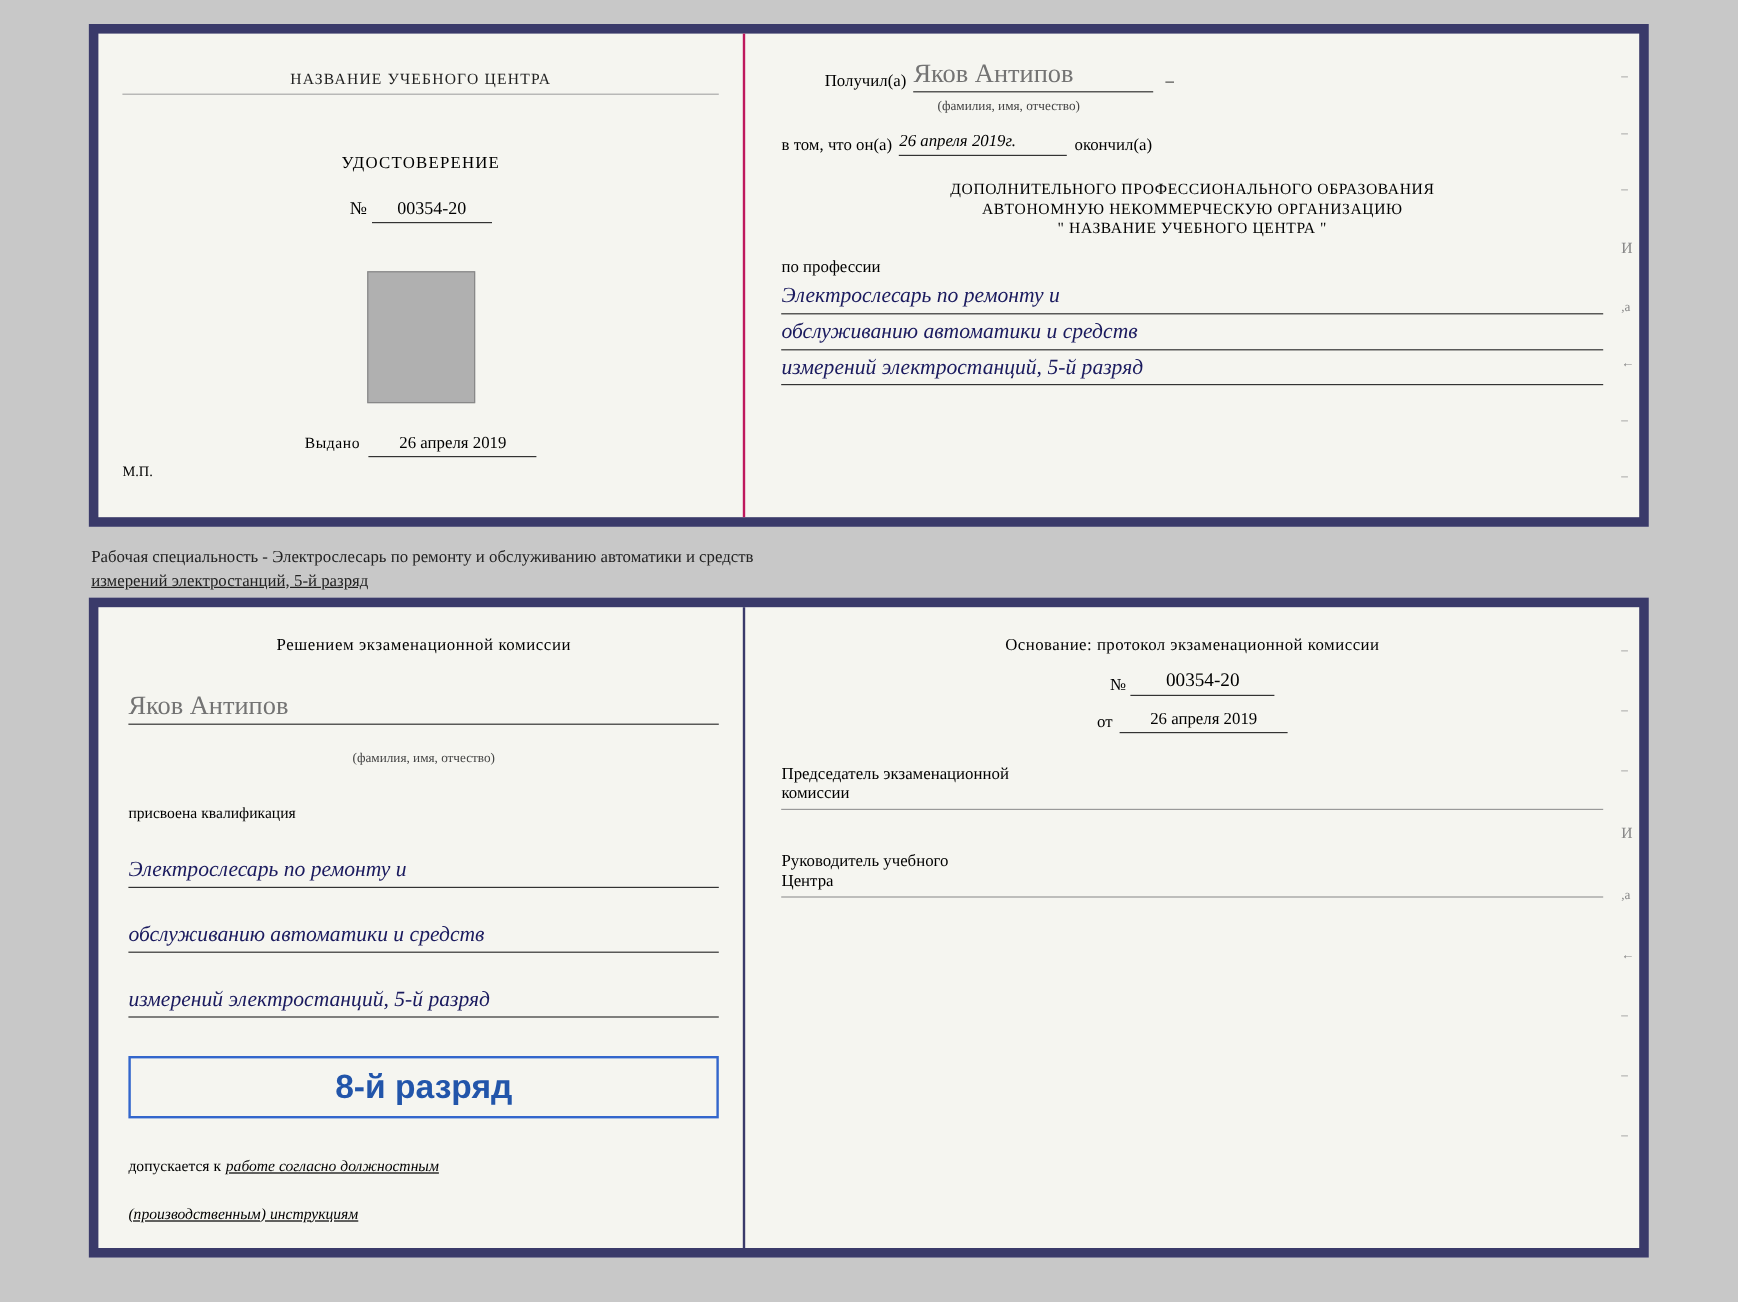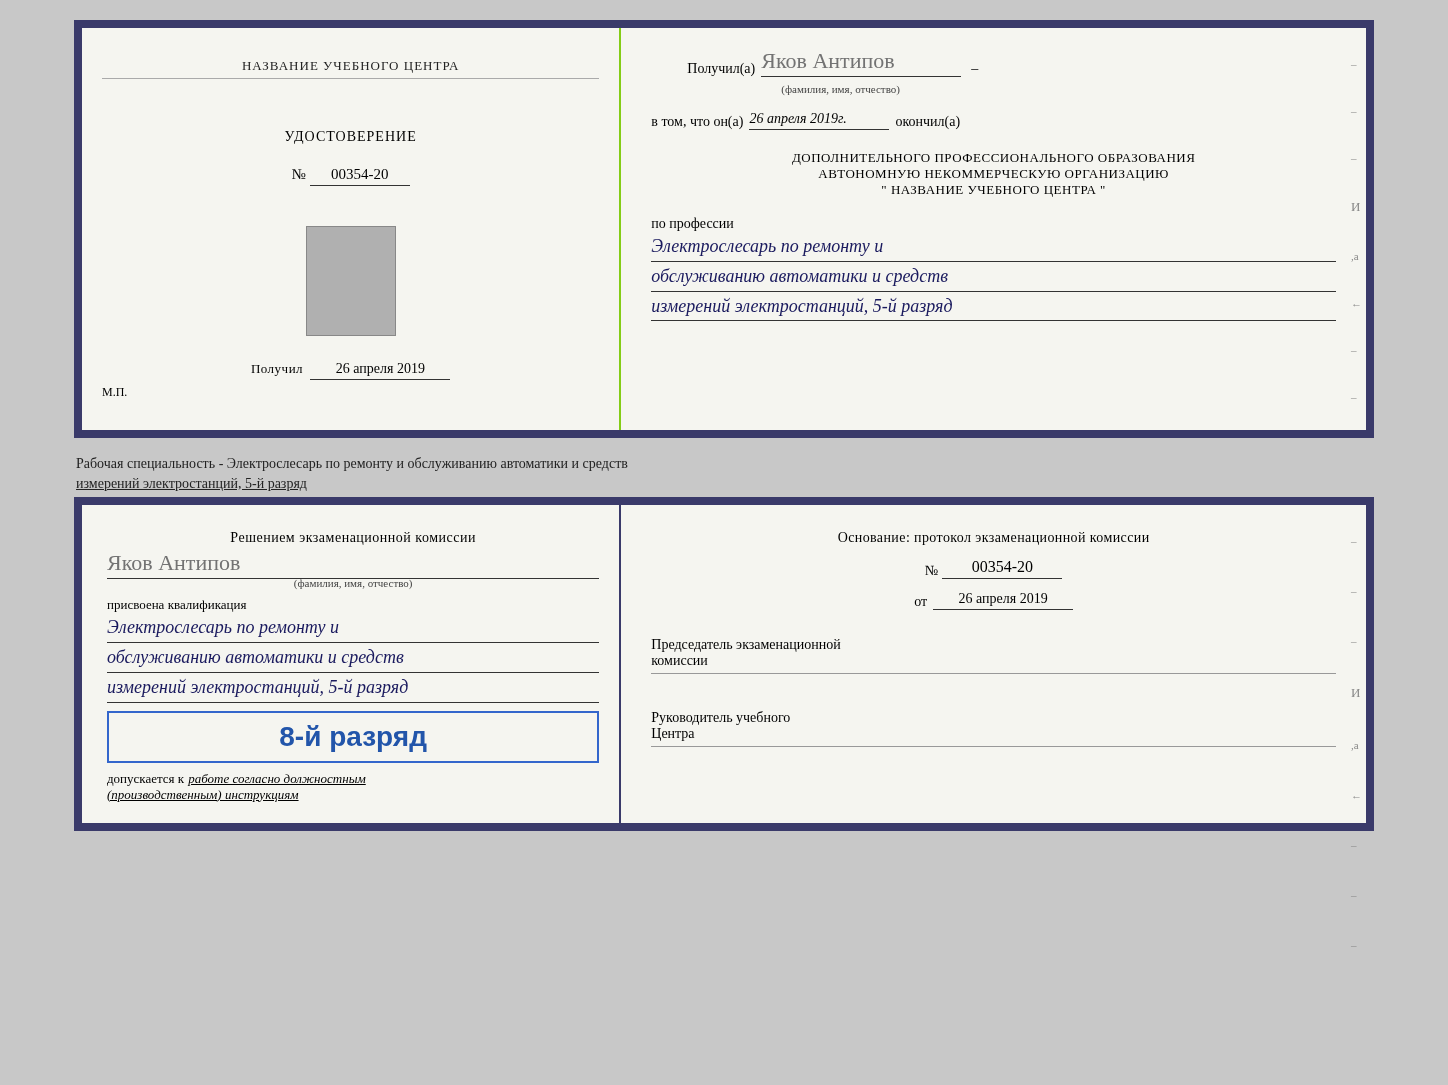--- a/index.html
+++ b/index.html
@@ -19,21 +19,21 @@
       width: 1300px;
       background: #f5f5f0;
       border: 8px solid #3a3a6a;
       display: flex;
       position: relative;
       margin-bottom: 10px;
     }
 
     .cert-left {
       width: 42%;
-      border-right: 2px solid #84cc16;
+      border-right: 2px solid #be185d;
       padding: 30px 20px;
       display: flex;
       flex-direction: column;
       align-items: center;
       justify-content: space-between;
       min-height: 320px;
     }
 
     .cert-right {
       width: 58%;
@@ -159,21 +159,21 @@
       display: flex;
       position: relative;
     }
 
     .cert-bottom-left {
       width: 42%;
       border-right: 2px solid #3a3a6a;
       padding: 25px 20px 20px 25px;
       display: flex;
       flex-direction: column;
-      gap: 0;
+      gap: 24px;
     }
 
     .cert-bottom-right {
       width: 58%;
       padding: 25px 30px 20px 30px;
       display: flex;
       flex-direction: column;
       gap: 12px;
     }
 
@@ -218,21 +218,21 @@
           <span style="font-size:15px;">№</span>
           <span class="number" style="font-size:15px; border-bottom:1.5px solid #333; padding-bottom:2px; min-width:100px; display:inline-block; text-align:center;">00354-20</span>
         </div>
       </div>
 
       <div style="display:flex; gap:10px; align-items:flex-end; margin-top:10px;">
         <div class="photo-placeholder"></div>
       </div>
 
       <div class="issued-section" style="margin-top:15px;">
-        <span class="issued-label">Получил</span>
+        <span class="issued-label">Выдано</span>
         <span class="issued-date" style="font-size:14px; margin-left:4px;">26 апреля 2019</span>
       </div>
     </div>
     <div class="mp-label">М.П.</div>
   </div>
 
   <div class="cert-right">
 
     <div style="display:flex; align-items:flex-end; gap:6px; flex-wrap:wrap;margin-left:36px;">
       <span style="font-size:14px;">Получил(а)</span>

